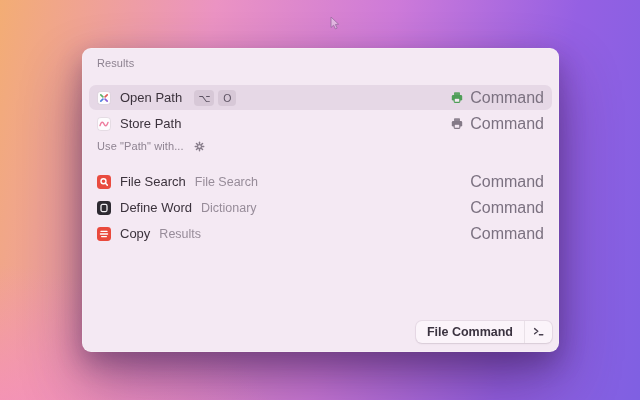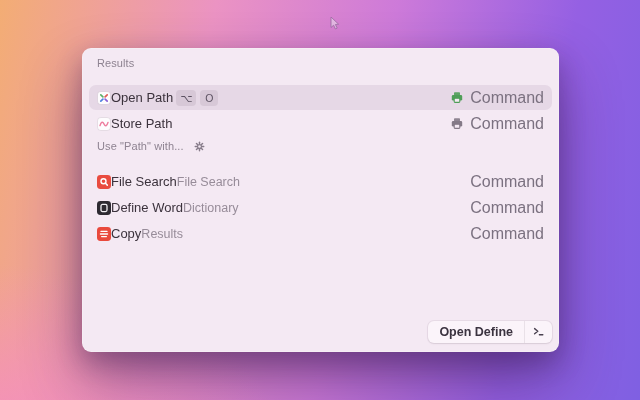--- a/index.html
+++ b/index.html
@@ -30,21 +30,21 @@
     font-family: inherit; font-size: 13.5px; color: #362e38; caret-color: #a855d8;
   }
 
   .list { flex: 1 1 auto; padding: 5px 6px 0 6px; overflow: hidden; }
 
   .section-header { display: flex; align-items: flex-start; gap: 9px; padding: 3px 8px 16px 8px; }
   .section-label { font-size: 11px; color: #8e8391; letter-spacing: 0.1px; }
   .section-header .icon { display: inline-flex; }
 
   .row { height: 25px; margin-bottom: 1px; border-radius: 7px; display: flex; align-items: center;
-    padding: 0 8px; }
+    padding: 0 8px; gap: 9px; }
   .row.selected { background: #e6d8e6; }
   .icon { display: inline-flex; align-items: center; justify-content: center; flex: 0 0 auto; }
   .row-title { font-size: 13px; font-weight: 500; color: #3b323c; white-space: nowrap; }
   .row-subtitle { font-size: 12.5px; color: #978c99; white-space: nowrap; }
   .kbd-group { display: flex; gap: 4px; margin-left: 3px; }
   .kbd { min-width: 18px; height: 16px; padding: 0 4px; border-radius: 4px;
     background: rgba(70,45,70,0.09); color: #5c5262; font-size: 10.5px;
     display: inline-flex; align-items: center; justify-content: center; }
   .spacer { flex: 1 1 auto; }
   .accessory { display: flex; align-items: center; gap: 6px; }
@@ -178,21 +178,21 @@
         <span class="row-subtitle">Results</span>
         <span class="spacer"></span>
         <span class="accessory">
           <span class="accessory-label">Command</span>
         </span>
       </div>
     </div>
 
   <div class="footer">
     <div class="action-button">
-      <span class="label-seg">Open Define</span>
+      <span class="label-seg">File Command</span>
       <span class="key-seg icon">
           <svg width="13" height="13" viewBox="0 0 13 13">
             <polyline points="2.6,3.6 5.8,6.2 2.6,8.8" fill="none" stroke="#4a4150" stroke-width="1.4" stroke-linecap="round" stroke-linejoin="round"></polyline>
             <line x1="7.4" y1="9.8" x2="10.8" y2="9.8" stroke="#4a4150" stroke-width="1.4" stroke-linecap="round"></line>
           </svg>
         </span>
     </div>
   </div>
 </div>
 

